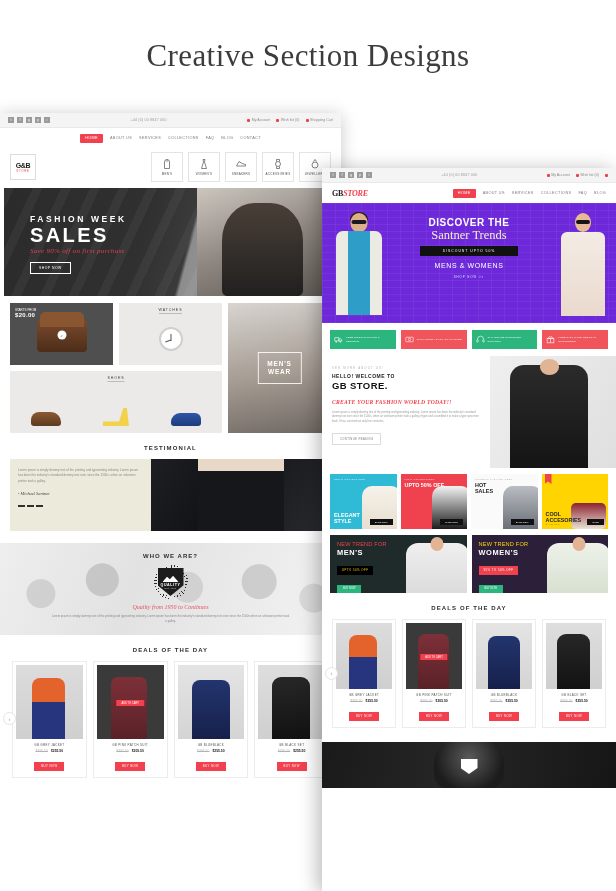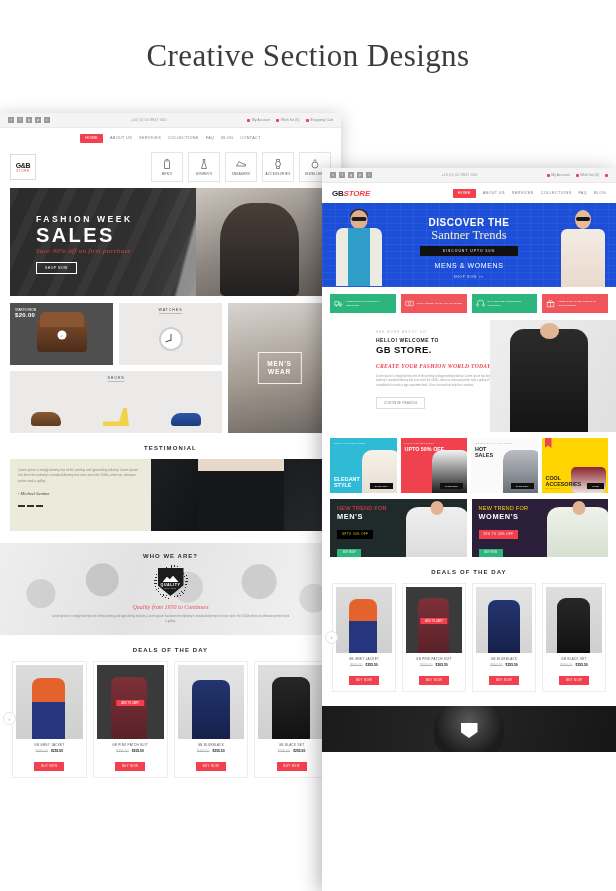--- a/index.html
+++ b/index.html
@@ -52,21 +52,21 @@
              flex-direction:column; align-items:center; justify-content:center; }
   .logo-box .l1{ font-size:7px; font-weight:bold; color:#222; letter-spacing:-.4px;}
   .logo-box .l2{ font-size:3px; color:#f2404e; letter-spacing:.6px;}
   .cats{ margin-left:auto; display:flex; gap:5px;}
   .cat{ width:32px; height:30px; border:1px solid #e4e4e4; display:flex;
         flex-direction:column; align-items:center; justify-content:center; gap:2px;}
   .cat svg{ width:12px; height:12px; }
   .cat span{ font-size:3px; color:#555; letter-spacing:.3px;}
 
   
-  .heroA{ position:relative; height:108px; margin:0 10px; overflow:hidden;
+  .heroA{ position:relative; height:108px; margin:0 4px; overflow:hidden;
           background:linear-gradient(105deg,#2b2b2b 0%,#303030 42%,#3b3b3b 55%,#8d8d8d 56%,#b5b0ab 100%); }
   .heroA .stripes{ position:absolute; inset:0;
     background:repeating-linear-gradient(115deg, rgba(255,255,255,.045) 0 9px, rgba(0,0,0,0) 9px 26px);}
   .heroA .person{ position:absolute; right:0; top:0; width:42%; height:100%;
      background:linear-gradient(160deg,#cdc6bf,#8e8781 50%,#5b5550);}
   .heroA .person:after{ content:""; position:absolute; left:18%; top:14%; width:58%; height:86%;
      border-radius:40% 40% 6% 6%; background:linear-gradient(180deg,#4a3f38,#21201f);}
   .heroA .copy{ position:absolute; left:26px; top:26px; z-index:2;}
   .heroA .t1{ font-size:8.5px; font-weight:bold; color:#fff; letter-spacing:2.6px;}
   .heroA .t2{ font-size:20px; font-weight:bold; color:#fff; letter-spacing:2.4px; line-height:22px;}
@@ -172,23 +172,23 @@
   .m-navy{ background:linear-gradient(180deg,#e4e4e4,#d4d4d4);}
   .m-navy:after{ content:""; position:absolute; left:22%; top:20%; width:56%; height:80%;
       background:linear-gradient(180deg,#23356f,#16204a); border-radius:8px 8px 0 0;}
   .m-black{ background:linear-gradient(180deg,#dedede,#cfcfcf);}
   .m-black:after{ content:""; position:absolute; left:20%; top:16%; width:58%; height:84%;
       background:linear-gradient(180deg,#272727,#121212); border-radius:9px 9px 0 0;}
   .m-badge{ position:absolute; left:50%; top:52%; transform:translate(-50%,-50%);
       background:#f2404e; color:#fff; font-size:2.6px; padding:1.5px 5px; z-index:2;}
 
   
-  .b-logo{ font-size:8px; font-weight:bold; letter-spacing:-.2px;}
+  .b-logo{ font-size:8px; font-weight:bold; letter-spacing:-.2px;font-family:Liberation Serif, serif;}
   .b-logo .g{ color:#222; } .b-logo .s{ color:#f2404e; font-style:italic;}
-  .heroB{ position:relative; height:84px; background:#1d4ed8; overflow:hidden;}
+  .heroB{ position:relative; height:120px; background:#6d28d9; overflow:hidden;}
   .heroB .tex{ position:absolute; inset:0;
      background:repeating-linear-gradient(0deg, rgba(255,255,255,.05) 0 1px, transparent 1px 7px),
                 repeating-linear-gradient(90deg, rgba(255,255,255,.05) 0 1px, transparent 1px 13px);}
   .heroB .manL{ position:absolute; left:4px; bottom:0; width:66px; height:92%;}
   .heroB .manL .head{ position:absolute; left:50%; top:0; transform:translateX(-50%);
      width:17px; height:19px; border-radius:50% 50% 45% 45%; background:#dfae8a;}
   .heroB .manL .hair{ position:absolute; left:50%; top:-1px; transform:translateX(-50%);
      width:18px; height:8px; border-radius:9px 9px 0 0; background:#2d2018;}
   .heroB .manL .glass{ position:absolute; left:50%; top:7px; transform:translateX(-50%);
      width:15px; height:4px; background:#1b1b1f; border-radius:2px;}
@@ -213,21 +213,21 @@
      padding:3px 0; margin:4px 6px 0;}
   .heroB .h3{ font-size:7px; color:#fff; letter-spacing:.6px; margin-top:6px;}
   .heroB .h4{ font-size:2.8px; color:#cfeaf4; letter-spacing:1px; margin-top:6px;}
 
   .svcs{ display:flex; gap:5px; padding:7px 8px;}
   .svc{ flex:1; display:flex; align-items:center; gap:3px; padding:5px 4px; color:#fff;}
   .svc.green{ background:#2cb67d;} .svc.red{ background:#f0555c;}
   .svc svg{ width:9px; height:9px; flex:none;}
   .svc .st{ font-size:2.5px; line-height:3.6px; letter-spacing:.2px;}
 
-  .about{ position:relative; height:112px; overflow:hidden; background:#fff;padding-left:44px;}
+  .about{ position:relative; height:112px; overflow:hidden; background:#fff;}
   .about .txt{ width:57%; padding:10px 0 0 10px;}
   .about .e1{ font-size:2.8px; color:#b3b3b3; letter-spacing:1.2px;}
   .about .e2{ font-size:5px; font-weight:bold; color:#222; letter-spacing:.5px; margin-top:3px;}
   .about .e3{ font-size:9.5px; font-weight:bold; color:#111; letter-spacing:.4px; margin-top:1px;}
   .about .e4{ font-family:"Liberation Serif",serif; font-style:italic; font-weight:bold;
       font-size:5.6px; color:#f2404e; letter-spacing:.3px; margin-top:8px;}
   .about .e5{ font-size:2.7px; line-height:4.4px; color:#9a9a9a; margin-top:6px; width:96%;}
   .about .e6{ display:inline-block; margin-top:9px; border:1px solid #dcdcdc;
       font-size:2.7px; color:#777; padding:3.5px 7px; letter-spacing:.4px;}
   .about .suit{ position:absolute; right:0; top:0; width:43%; height:100%;

